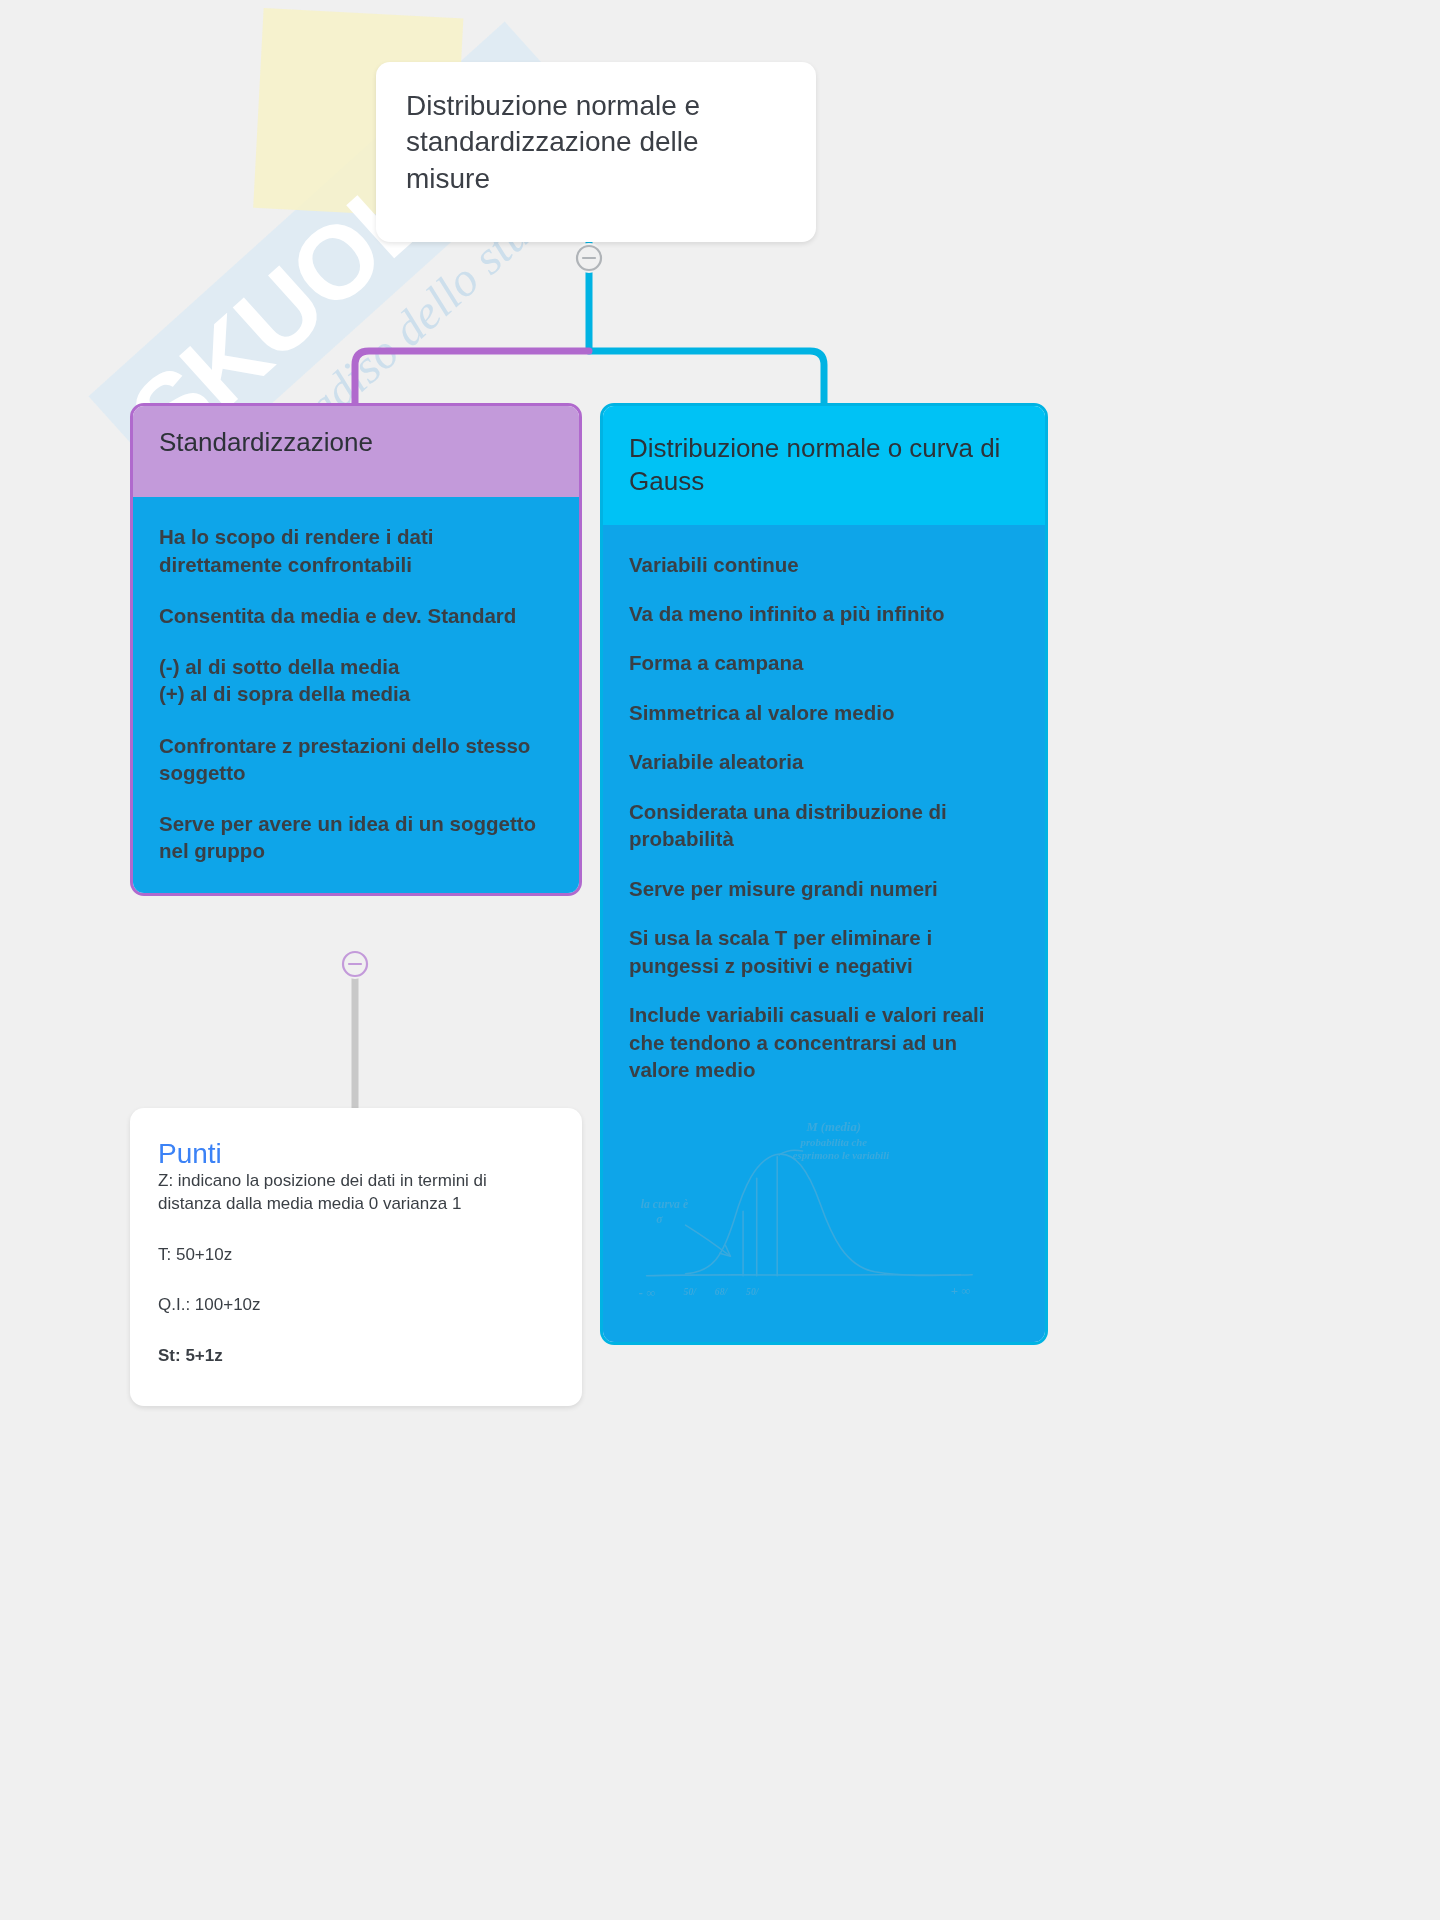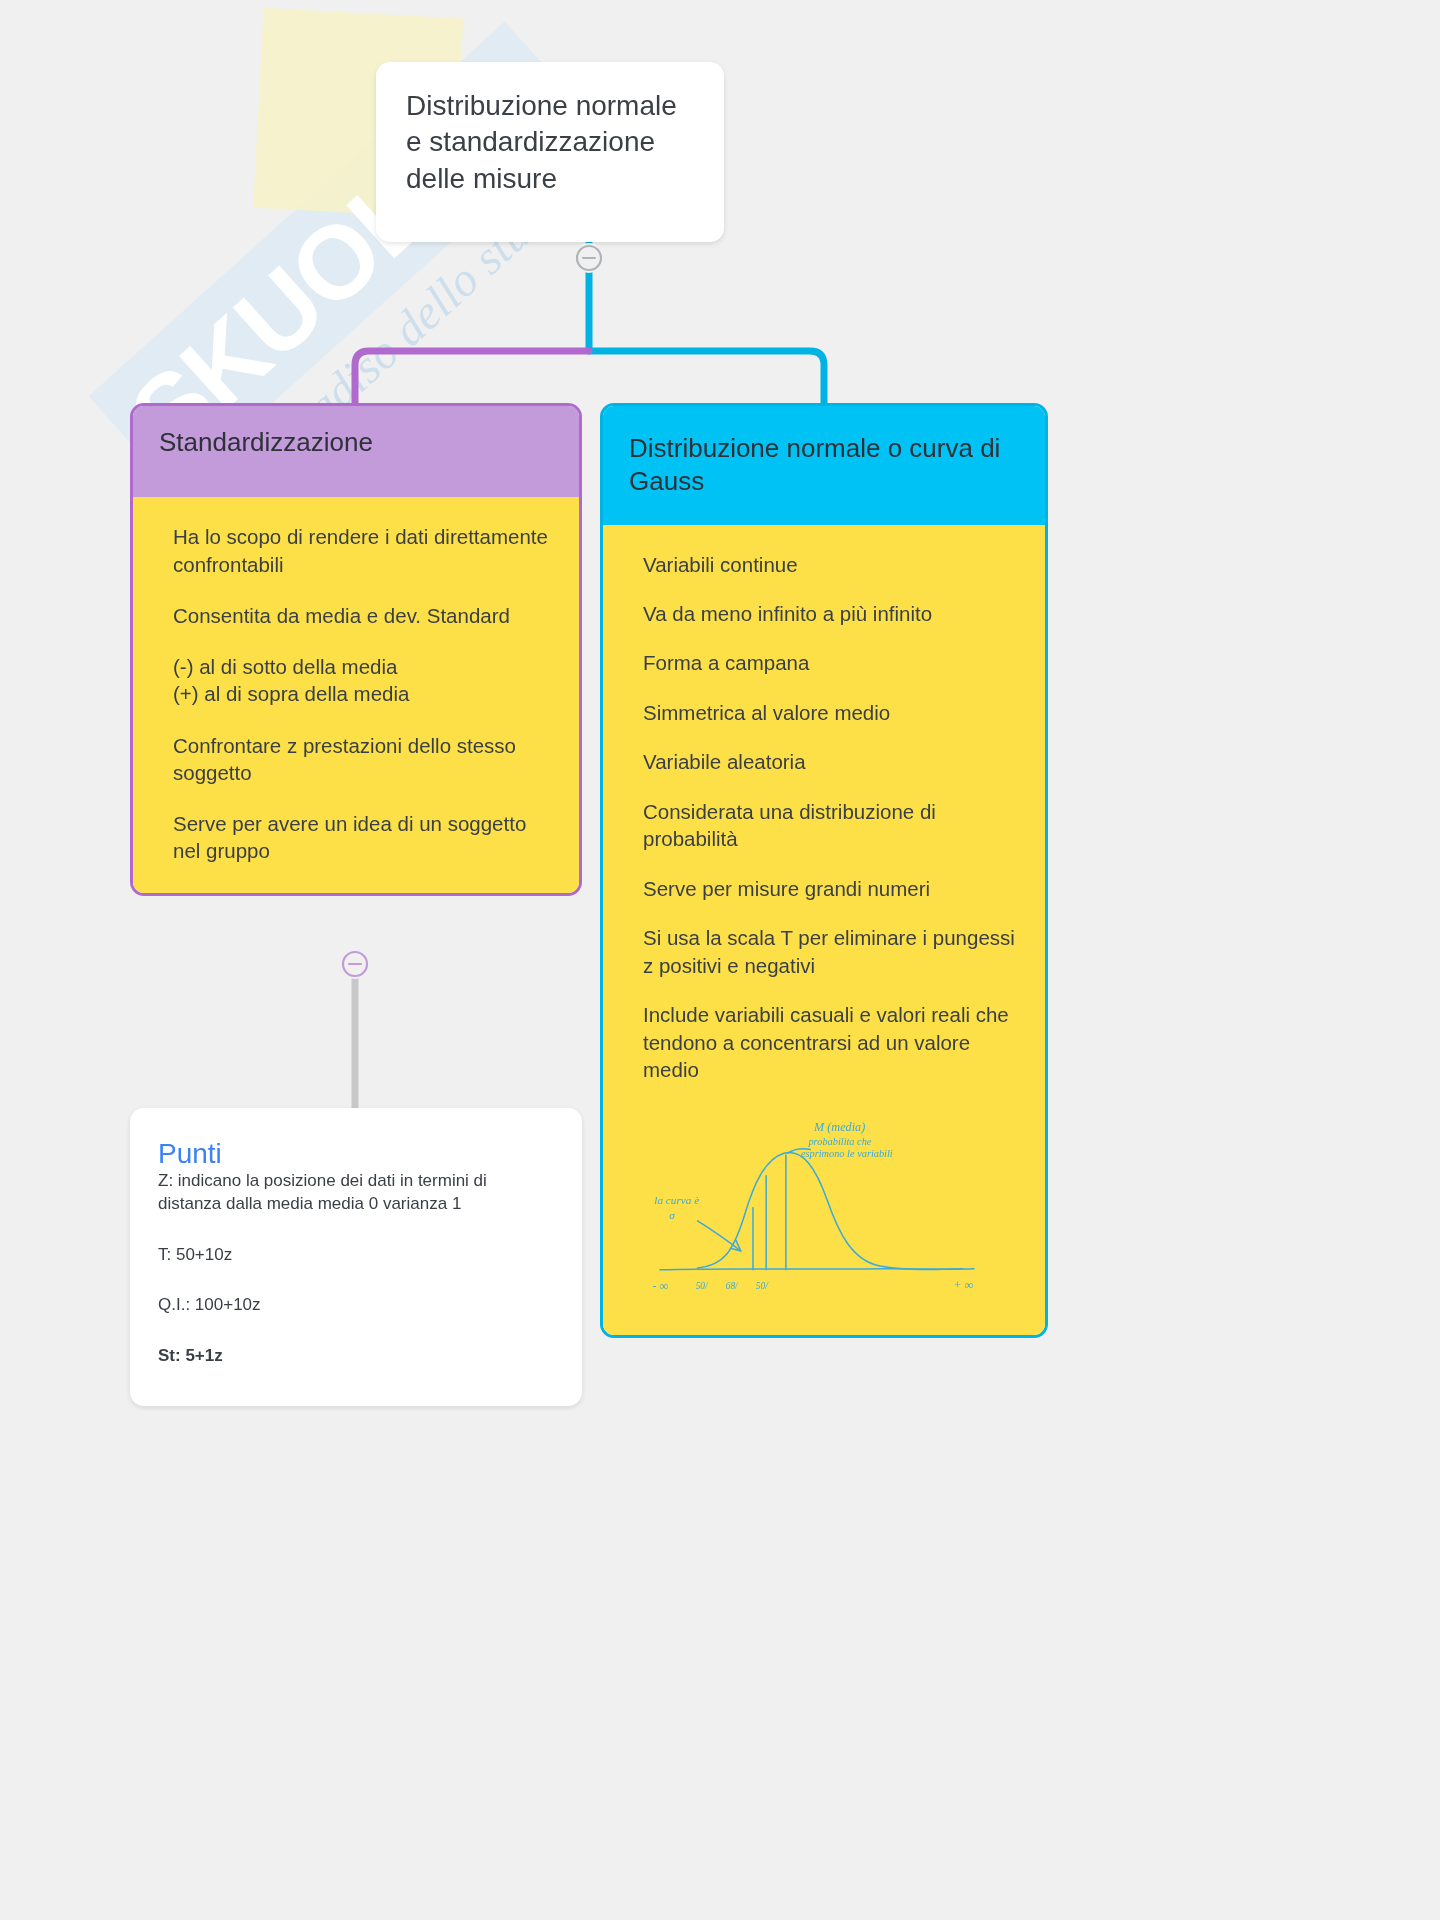--- a/index.html
+++ b/index.html
@@ -34,40 +34,41 @@
   
   .node {
     position: absolute; z-index: 3;
     border-radius: 14px;
     overflow: hidden;
   }
   .node-shadow { box-shadow: 0 2px 5px rgba(0,0,0,0.10); }
 
   
   #root-node {
-    left: 376px; top: 62px; width: 348px; min-height: 180px;
+    left: 376px; top: 62px; width: 440px; min-height: 180px;
     background: #ffffff;
     border-radius: 14px;
     padding: 26px 30px 30px 30px;
     z-index: 3;
   }
   #root-node .root-title {
     font-size: 28px; line-height: 1.30; color: #3b3f46;
     font-weight: 400;
   }
 
   
   .branch { border-radius: 14px; }
   .branch .head {
     padding: 20px 26px 38px 26px;
     font-size: 26px; line-height: 1.28; color: #2d3238;
   }
   .branch .body {
-    background: #fde047;
-    padding: 26px 26px 28px 40px;
+    background: #0ea5e9;
+    padding: 26px 26px 28px 26px;
+    font-weight: bold;
   }
   .branch .body p {
     font-size: 20.5px; line-height: 1.33; color: #3a3f45;
     margin-bottom: 24px;
   }
   .branch .body p:last-child { margin-bottom: 0; }
 
   
   #purple-node {
     left: 130px; top: 403px; width: 452px;

